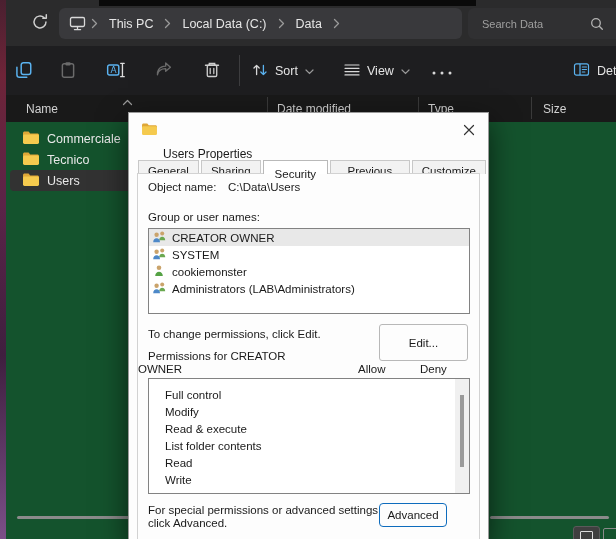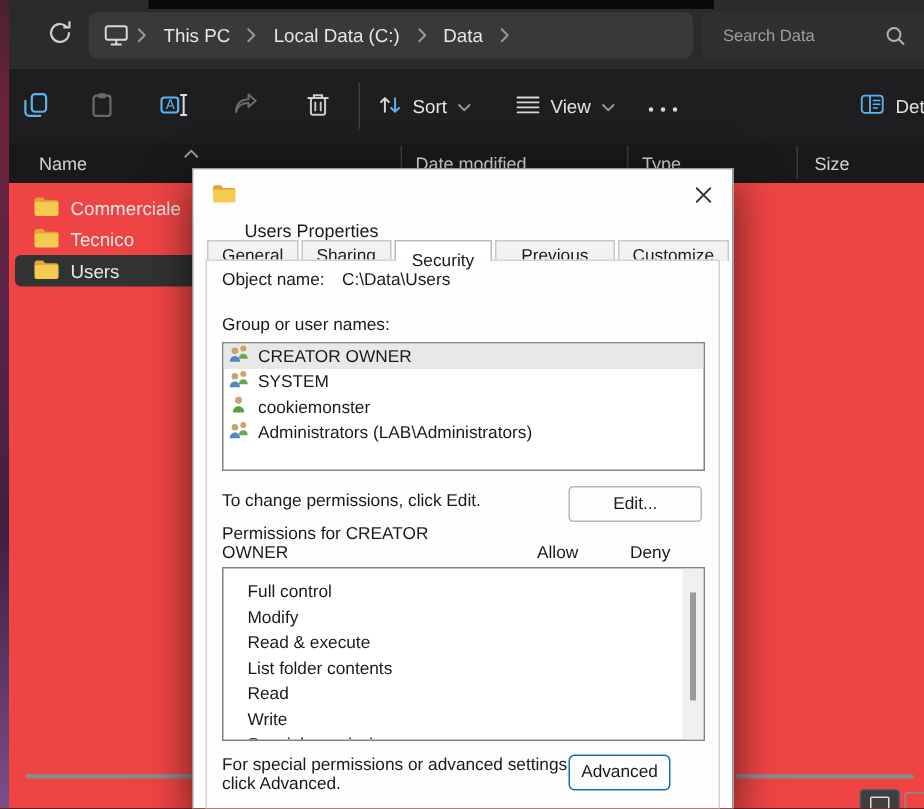--- a/index.html
+++ b/index.html
@@ -1,16 +1,16 @@
 <!DOCTYPE html>
 <html><head>
 <meta charset="utf-8">
 <style>
   html,body{margin:0;padding:0;background:#000;}
-  .screen{position:relative;width:616px;height:539px;overflow:hidden;background:#ef4444;
+  .screen{position:relative;width:616px;height:539px;overflow:hidden;background:#14532d;
     font-family:"Liberation Sans","DejaVu Sans",sans-serif;-webkit-font-smoothing:antialiased;}
   
   .wallpaper{position:absolute;left:0;top:0;width:6px;height:539px;
     background:linear-gradient(180deg,#4a2030 0%,#6e2438 14%,#5b2448 38%,#3f1f3f 66%,#7b4f88 100%);}
   
   .chrome{position:absolute;left:6px;top:0;width:610px;height:46px;background:#2b2b2c;}
   .tab-sliver{position:absolute;left:93px;top:0;width:377px;height:6px;background:#0a0a0a;}
   .refresh-btn{position:absolute;left:24px;top:13px;width:20px;height:20px;background:none;border:none;padding:0;cursor:pointer;}
   .addressbar{position:absolute;left:53px;top:8px;width:403px;height:31px;background:#39393c;border-radius:6px;
     display:flex;align-items:center;gap:0;color:#e6e6e6;font-size:12.5px;}
@@ -300,24 +300,24 @@
               <circle cx="10.2" cy="3.4" r="2" fill="#caa36b"></circle>
               <path d="M7.2 10.2c0-2.1 1.3-3.4 3-3.4s3 1.3 3 3.4z" fill="#6aa84f"></path>
               <circle cx="4.6" cy="4.8" r="2.2" fill="#caa36b"></circle>
               <path d="M1.2 12.2c0-2.4 1.5-3.9 3.4-3.9s3.4 1.5 3.4 3.9z" fill="#4d88c8"></path>
             </svg></span>
         <span>Administrators (LAB\Administrators)</span>
       </div>
     </div>
 
     <span class="lbl" style="left:19px;top:215px;">To change permissions, click Edit.</span>
-    <button class="win-btn" style="left:250px;top:211px;width:89px;height:24px;">Edit...</button>
+    <button class="win-btn" style="left:250px;top:211px;width:89px;height:37px;">Edit...</button>
 
     <span class="lbl" style="left:19px;top:237px;">Permissions for CREATOR</span>
-    <span class="lbl" style="left:19px;top:250px;">OWNER</span>
+    <span class="lbl" style="left:9px;top:250px;">OWNER</span>
     <span class="lbl" style="left:229px;top:250px;">Allow</span>
     <span class="lbl" style="left:291px;top:250px;">Deny</span>
 
     <div class="permbox">
       <div class="permitems">
         <div class="prow">Full control</div>
         <div class="prow">Modify</div>
         <div class="prow">Read &amp; execute</div>
         <div class="prow">List folder contents</div>
         <div class="prow">Read</div>

